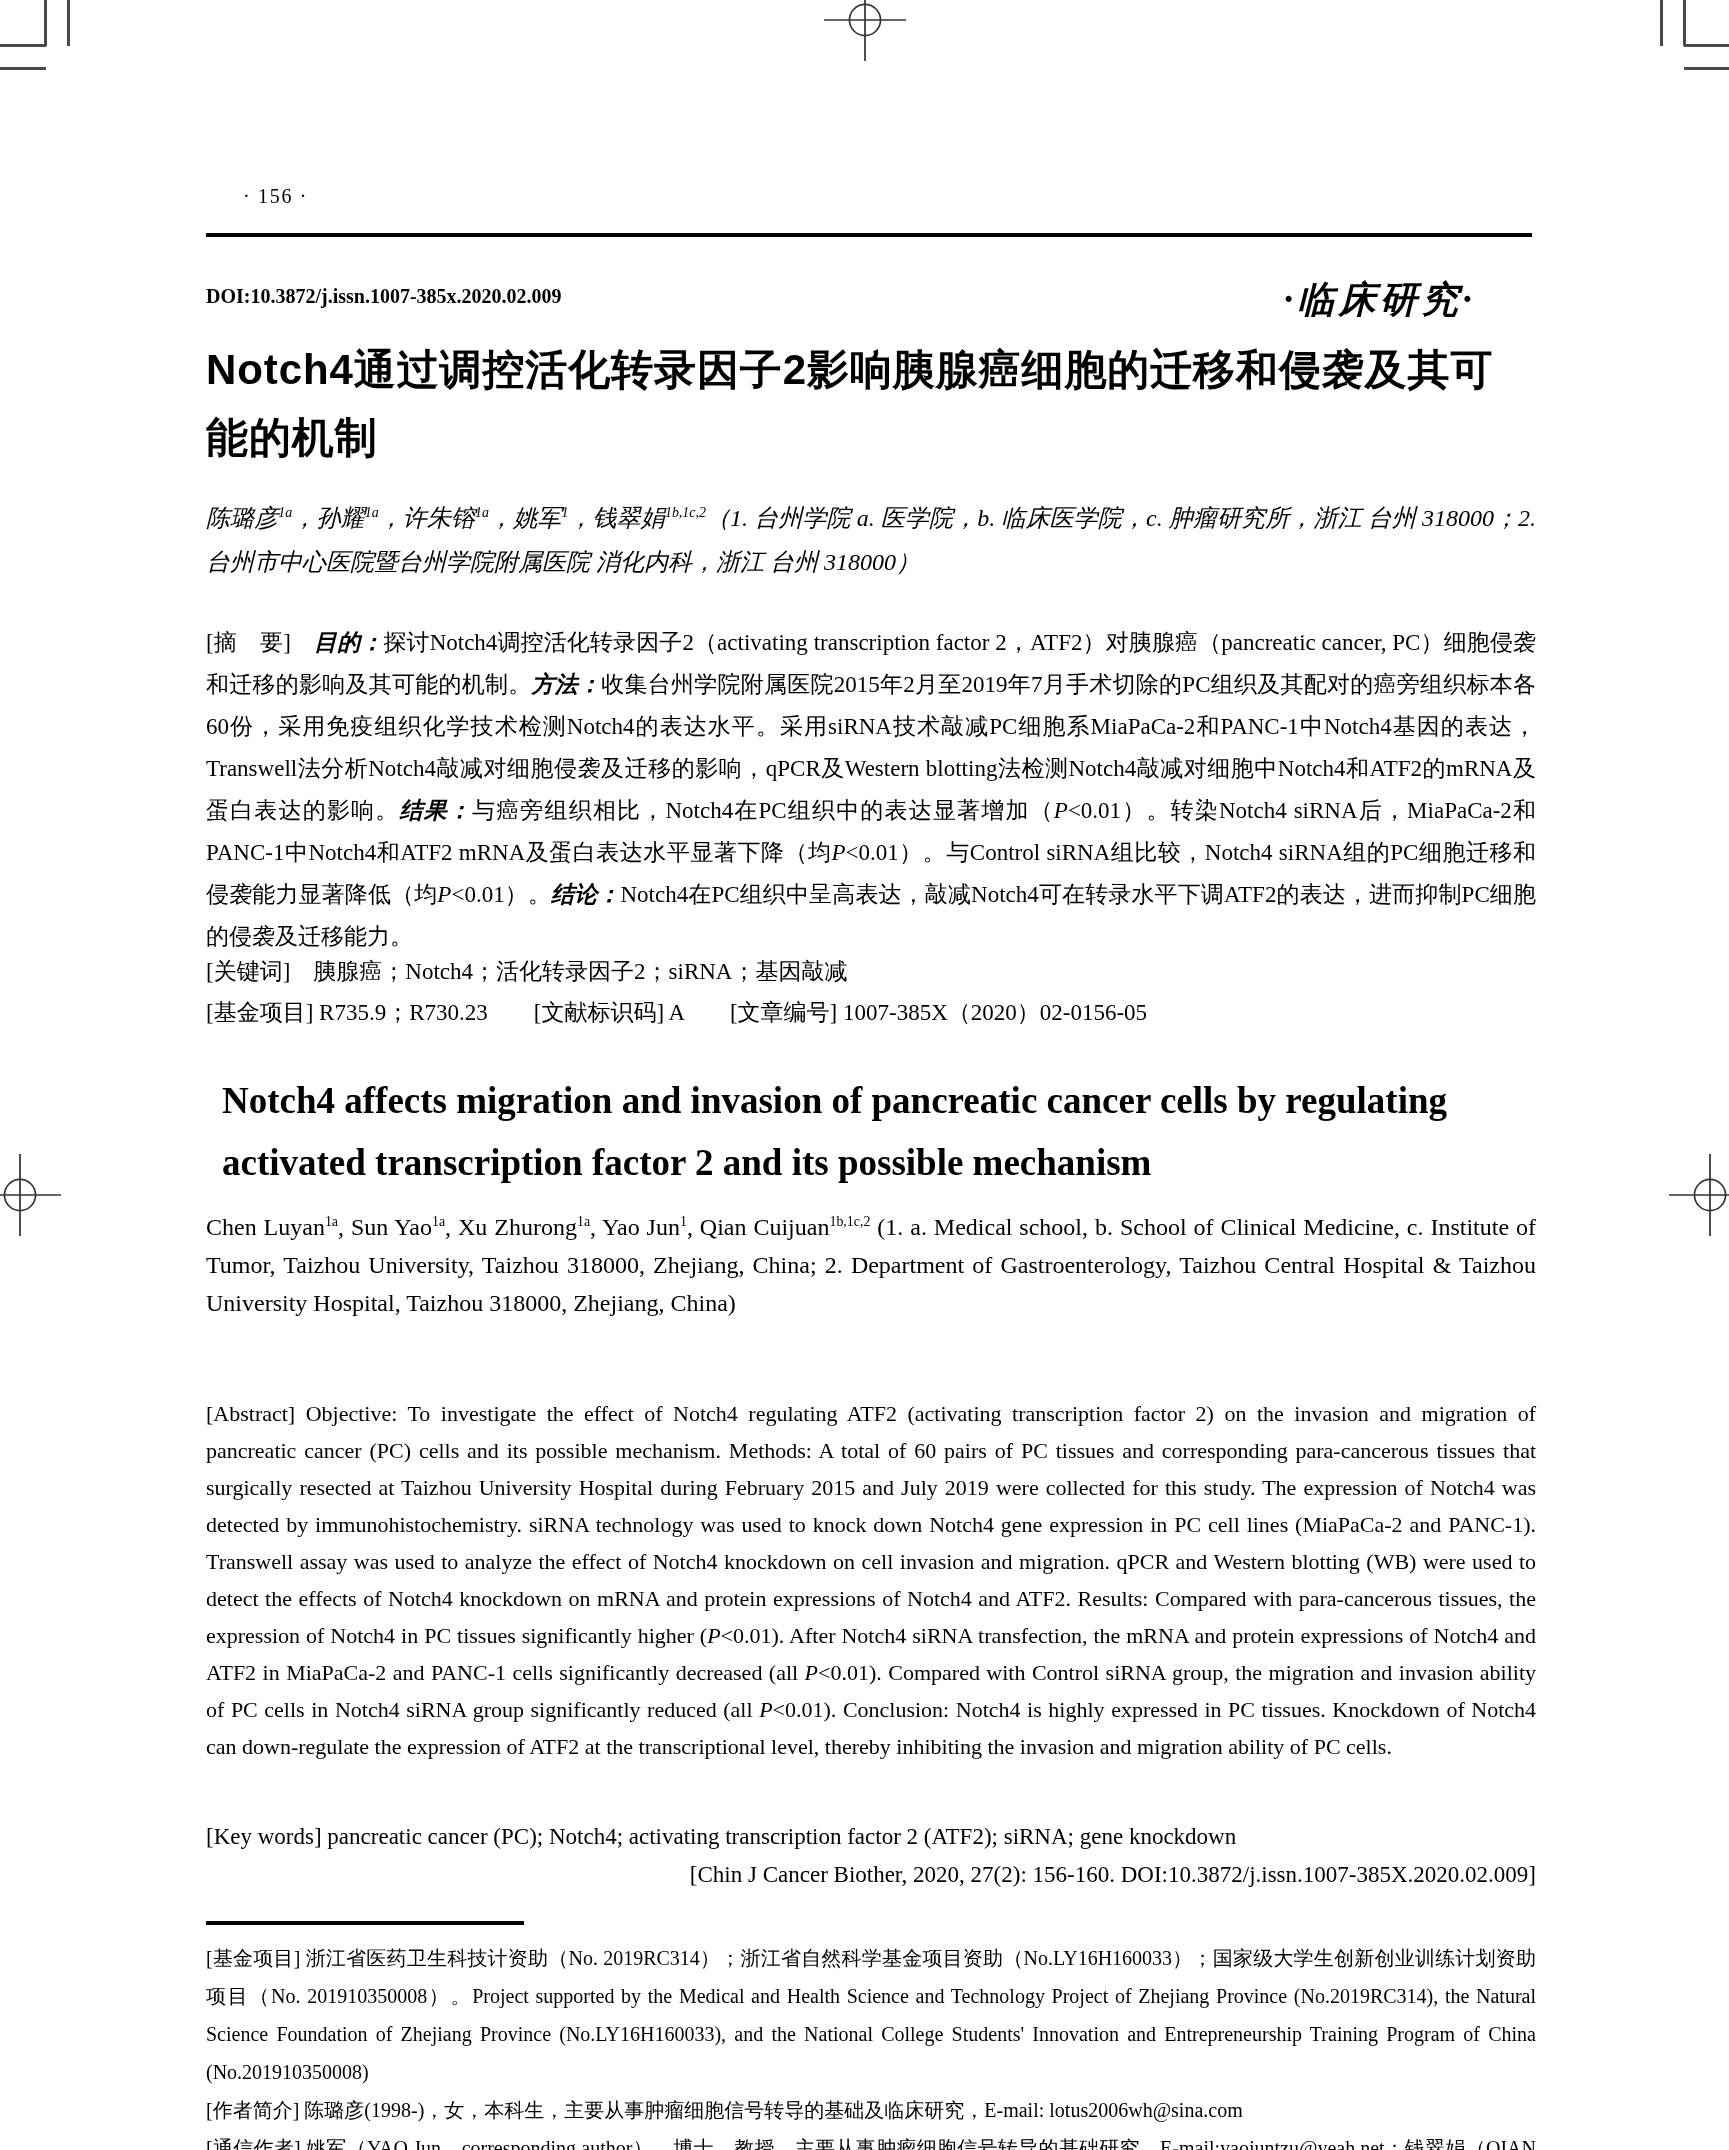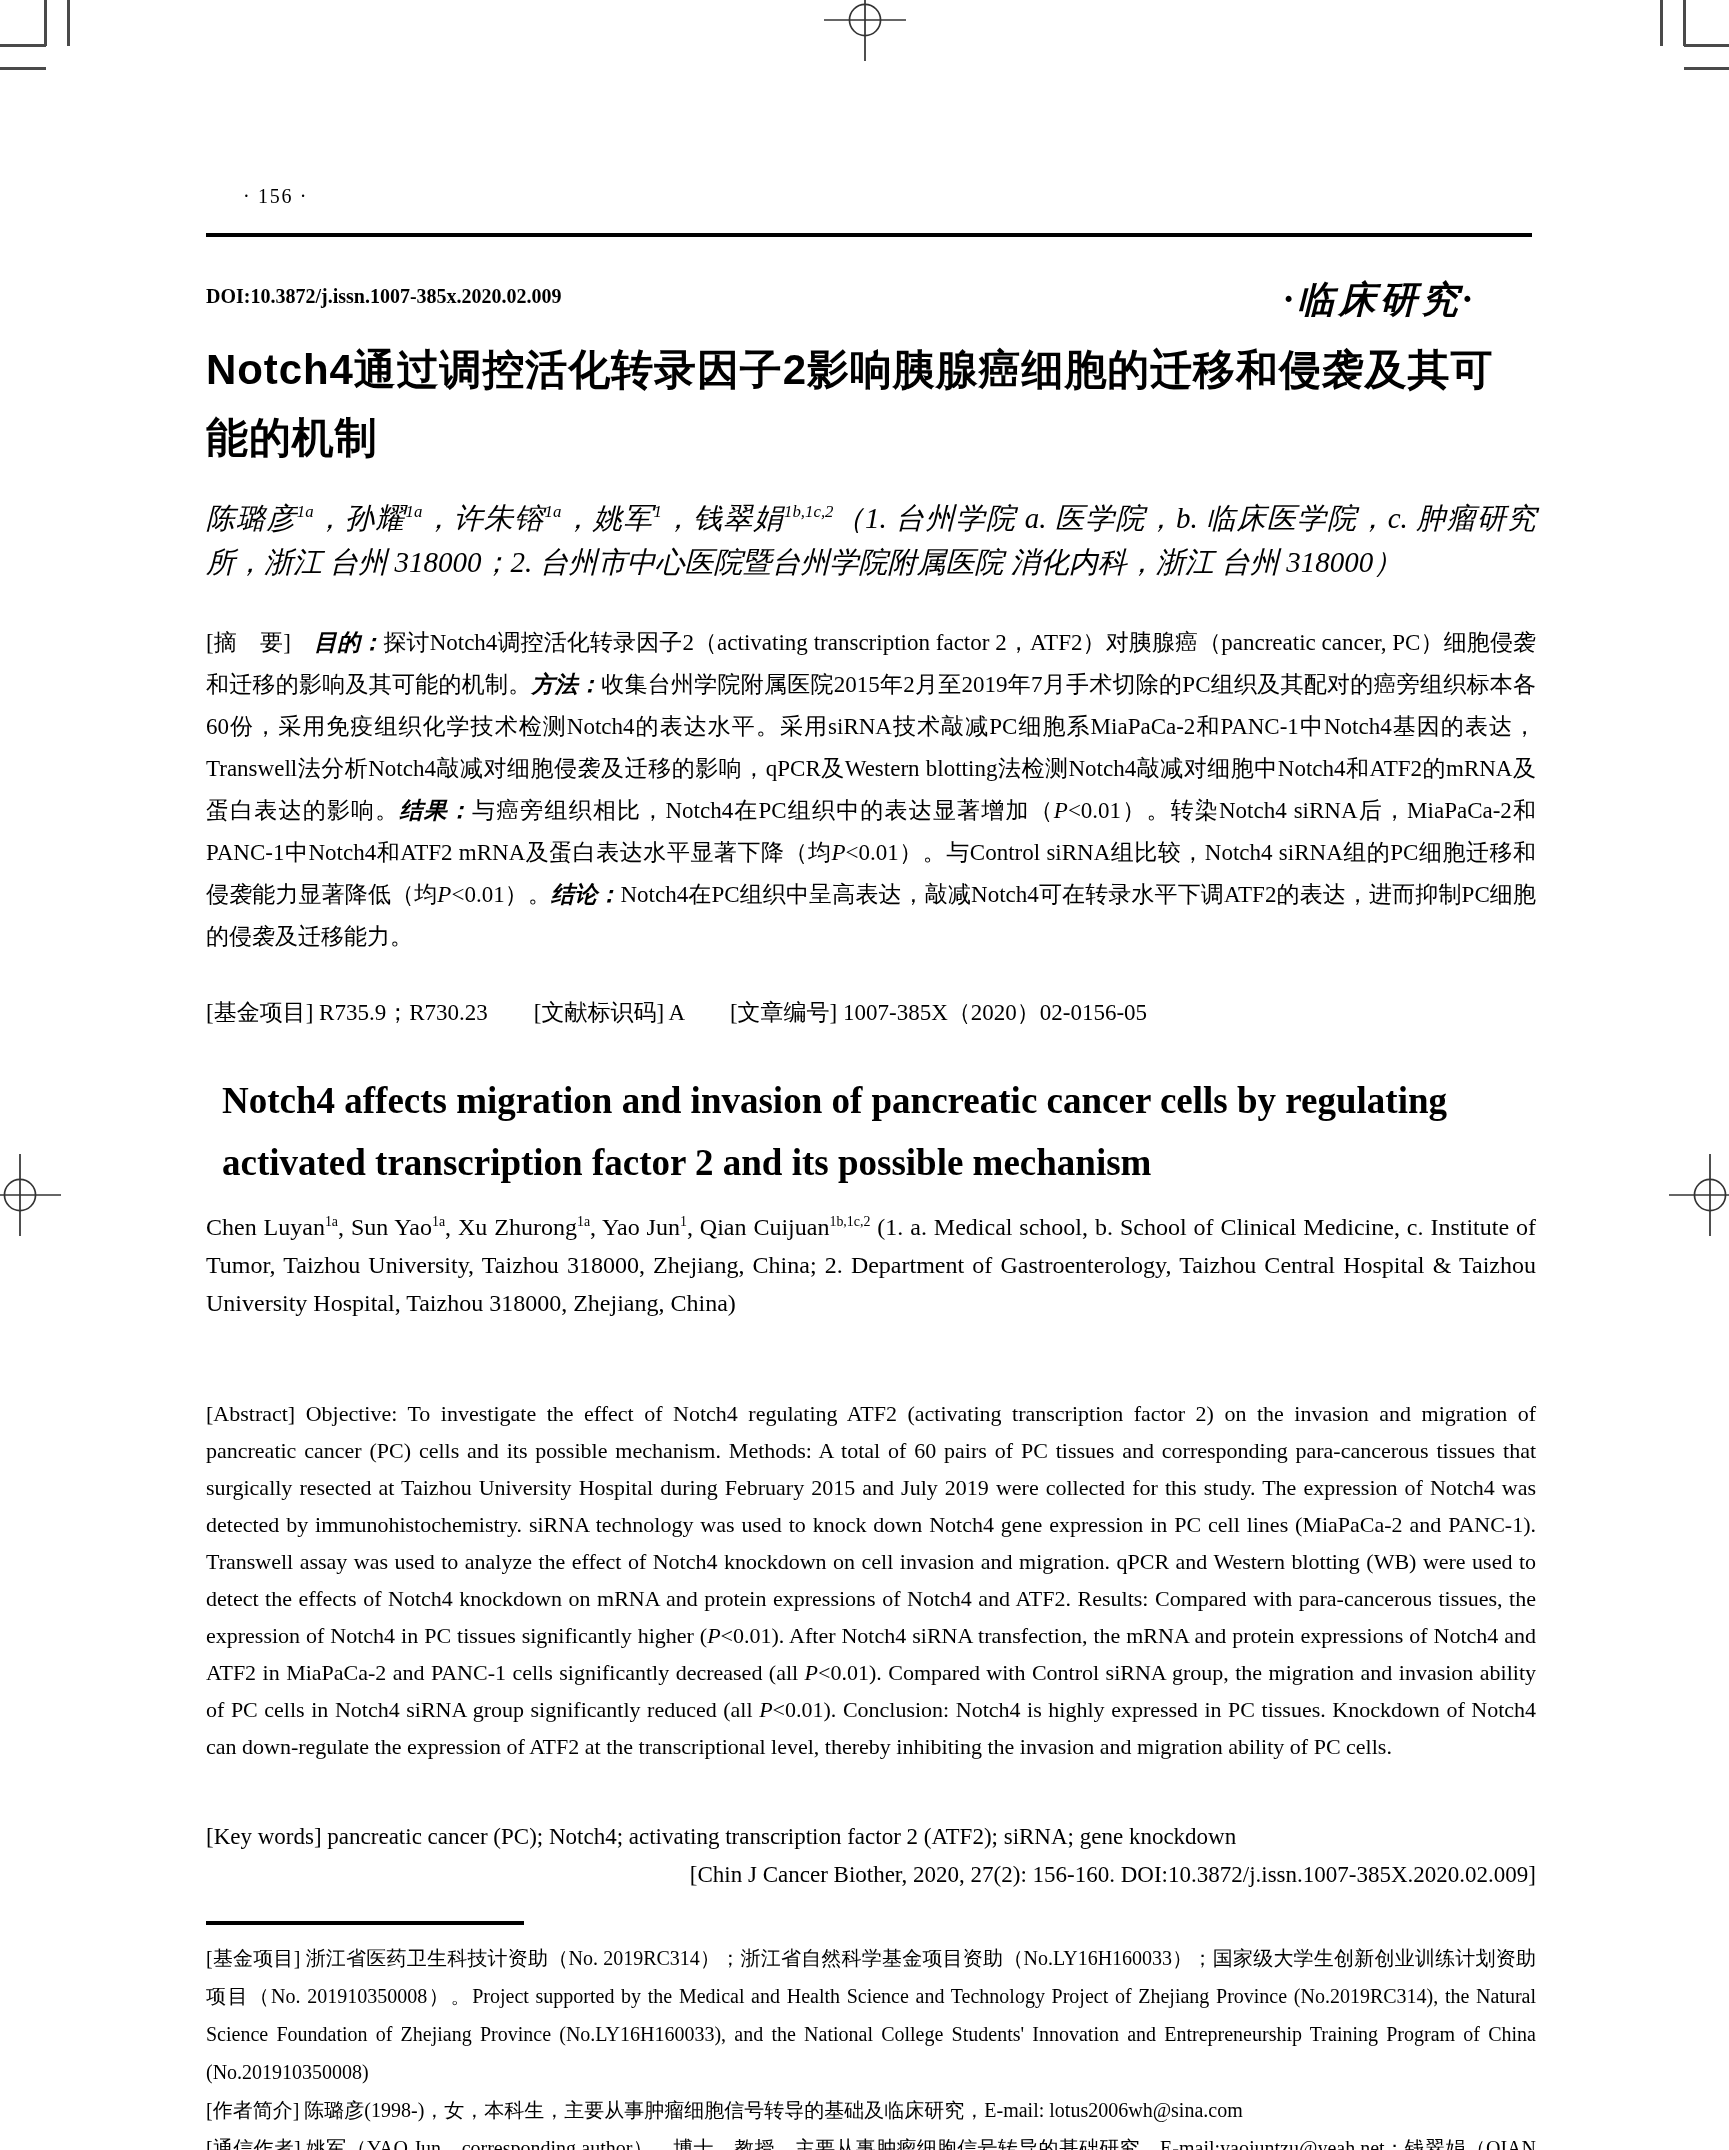--- a/index.html
+++ b/index.html
@@ -18,21 +18,21 @@
   .doi{position:absolute;left:206px;top:285px;font-size:20px;font-weight:bold;}
   .col-label{
     position:absolute;right:254px;top:275px;font-size:37px;font-weight:bold;font-style:italic;
     letter-spacing:4.3px;font-family:"Liberation Serif",serif;
   }
   .title-cn{
     position:absolute;left:206px;top:336px;width:1330px;margin:0;
     font-family:"Liberation Sans",sans-serif;font-size:42px;font-weight:700;
     line-height:68px;letter-spacing:0.9px;
   }
-  .authors-cn{position:absolute;left:206px;top:496px;width:1330px;font-size:29px;line-height:44px;font-style:italic;text-align:justify;}
+  .authors-cn{position:absolute;left:206px;top:496px;width:1330px;font-size:24px;line-height:44px;font-style:italic;text-align:justify;}
   .abstract-cn{position:absolute;left:206px;top:622px;width:1330px;font-size:23px;line-height:42px;text-align:justify;}
   .kw-cn{position:absolute;left:206px;top:956px;width:1330px;font-size:23px;}
   .cls{position:absolute;left:206px;top:997px;width:1330px;font-size:23px;}
   .title-en{position:absolute;left:206px;top:1054px;width:1330px;margin:16px;font-size:37px;font-weight:bold;line-height:62px;}
   .authors-en{position:absolute;left:206px;top:1208px;width:1330px;font-size:24px;line-height:38px;text-align:justify;}
   .abstract-en{position:absolute;left:206px;top:1395px;width:1330px;font-size:22px;line-height:37px;text-align:justify;}
   .kw-en{position:absolute;left:206px;top:1824px;width:1330px;font-size:23px;}
   .citation{position:absolute;left:206px;top:1862px;width:1330px;font-size:23px;text-align:right;}
   .fund-divider{position:absolute;left:206px;top:1921px;width:318px;height:4.3px;background:#000;}
   .footnotes{position:absolute;left:206px;top:1939px;width:1330px;font-size:20px;line-height:38px;text-align:justify;}
@@ -78,20 +78,21 @@
   <div class="rule"></div>
 
   <div class="doi">DOI:10.3872/j.issn.1007-385x.2020.02.009</div>
   <div class="col-label">·临床研究·</div>
 
   <h1 class="title-cn">Notch4通过调控活化转录因子2影响胰腺癌细胞的迁移和侵袭及其可能的机制</h1>
 
   <div class="authors-cn"><span>陈璐彦</span><sup>1a</sup><span>，孙耀</span><sup>1a</sup><span>，许朱镕</span><sup>1a</sup><span>，姚军</span><sup>1</sup><span>，钱翠娟</span><sup>1b,1c,2</sup><span>（1. 台州学院 a. 医学院，b. 临床医学院，c. 肿瘤研究所，浙江 台州 318000；2. 台州市中心医院暨台州学院附属医院 消化内科，浙江 台州 318000）</span></div>
 
   <div class="abstract-cn"><span class="lbl">[摘　要]　</span><span class="bi">目的：</span><span>探讨Notch4调控活化转录因子2（activating transcription factor 2，ATF2）对胰腺癌（pancreatic cancer, PC）细胞侵袭和迁移的影响及其可能的机制。</span><span class="bi">方法：</span><span>收集台州学院附属医院2015年2月至2019年7月手术切除的PC组织及其配对的癌旁组织标本各60份，采用免疫组织化学技术检测Notch4的表达水平。采用siRNA技术敲减PC细胞系MiaPaCa-2和PANC-1中Notch4基因的表达，Transwell法分析Notch4敲减对细胞侵袭及迁移的影响，qPCR及Western blotting法检测Notch4敲减对细胞中Notch4和ATF2的mRNA及蛋白表达的影响。</span><span class="bi">结果：</span><span>与癌旁组织相比，Notch4在PC组织中的表达显著增加（</span><span class="i">P</span><span>&lt;0.01）。转染Notch4 siRNA后，MiaPaCa-2和PANC-1中Notch4和ATF2 mRNA及蛋白表达水平显著下降（均</span><span class="i">P</span><span>&lt;0.01）。与Control siRNA组比较，Notch4 siRNA组的PC细胞迁移和侵袭能力显著降低（均</span><span class="i">P</span><span>&lt;0.01）。</span><span class="bi">结论：</span><span>Notch4在PC组织中呈高表达，敲减Notch4可在转录水平下调ATF2的表达，进而抑制PC细胞的侵袭及迁移能力。</span></div>
+  <div class="kw-cn"><span class="lbl">[关键词]</span><span>　胰腺癌；Notch4；活化转录因子2；siRNA；基因敲减</span></div>
   <div class="cls"><span class="lbl">[基金项目]</span><span> R735.9；R730.23　　</span><span class="lbl">[文献标识码]</span><span> A　　</span><span class="lbl">[文章编号]</span><span> 1007-385X（2020）02-0156-05</span></div>
 
   <h2 class="title-en">Notch4 affects migration and invasion of pancreatic cancer cells by regulating activated transcription factor 2 and its possible mechanism</h2>
   <div class="authors-en"><span>Chen Luyan</span><sup>1a</sup><span>, Sun Yao</span><sup>1a</sup><span>, Xu Zhurong</span><sup>1a</sup><span>, Yao Jun</span><sup>1</sup><span>, Qian Cuijuan</span><sup>1b,1c,2</sup><span> (1. a. Medical school, b. School of Clinical Medicine, c. Institute of Tumor, Taizhou University, Taizhou 318000, Zhejiang, China; 2. Department of Gastroenterology, Taizhou Central Hospital &amp; Taizhou University Hospital, Taizhou 318000, Zhejiang, China)</span></div>
 
   <div class="abstract-en"><span class="lbl">[Abstract]  </span><span class="b">Objective: </span><span>To investigate the effect of Notch4 regulating ATF2 (activating transcription factor 2) on the invasion and migration of pancreatic cancer (PC) cells and its possible mechanism. </span><span class="b">Methods: </span><span>A total of 60 pairs of PC tissues and corresponding para-cancerous tissues that surgically resected at Taizhou University Hospital during February 2015 and July 2019 were collected for this study. The expression of Notch4 was detected by immunohistochemistry. siRNA technology was used to knock down Notch4 gene expression in PC cell lines (MiaPaCa-2 and PANC-1). Transwell assay was used to analyze the effect of Notch4 knockdown on cell invasion and migration. qPCR and Western blotting (WB) were used to detect the effects of Notch4 knockdown on mRNA and protein expressions of Notch4 and ATF2. </span><span class="b">Results: </span><span>Compared with para-cancerous tissues, the expression of Notch4 in PC tissues significantly higher (</span><span class="i">P</span><span>&lt;0.01). After Notch4 siRNA transfection, the mRNA and protein expressions of Notch4 and ATF2 in MiaPaCa-2 and PANC-1 cells significantly decreased (all </span><span class="i">P</span><span>&lt;0.01). Compared with Control siRNA group, the migration and invasion ability of PC cells in Notch4 siRNA group significantly reduced (all </span><span class="i">P</span><span>&lt;0.01). </span><span class="b">Conclusion: </span><span>Notch4 is highly expressed in PC tissues. Knockdown of Notch4 can down-regulate the expression of ATF2 at the transcriptional level, thereby inhibiting the invasion and migration ability of PC cells.</span></div>
   <div class="kw-en"><span class="lbl">[Key words]</span><span>  pancreatic cancer (PC); Notch4; activating transcription factor 2 (ATF2); siRNA; gene knockdown</span></div>
   <div class="citation">[Chin J Cancer Biother, 2020, 27(2): 156-160. DOI:10.3872/j.issn.1007-385X.2020.02.009]</div>
 
   <div class="fund-divider"></div>

